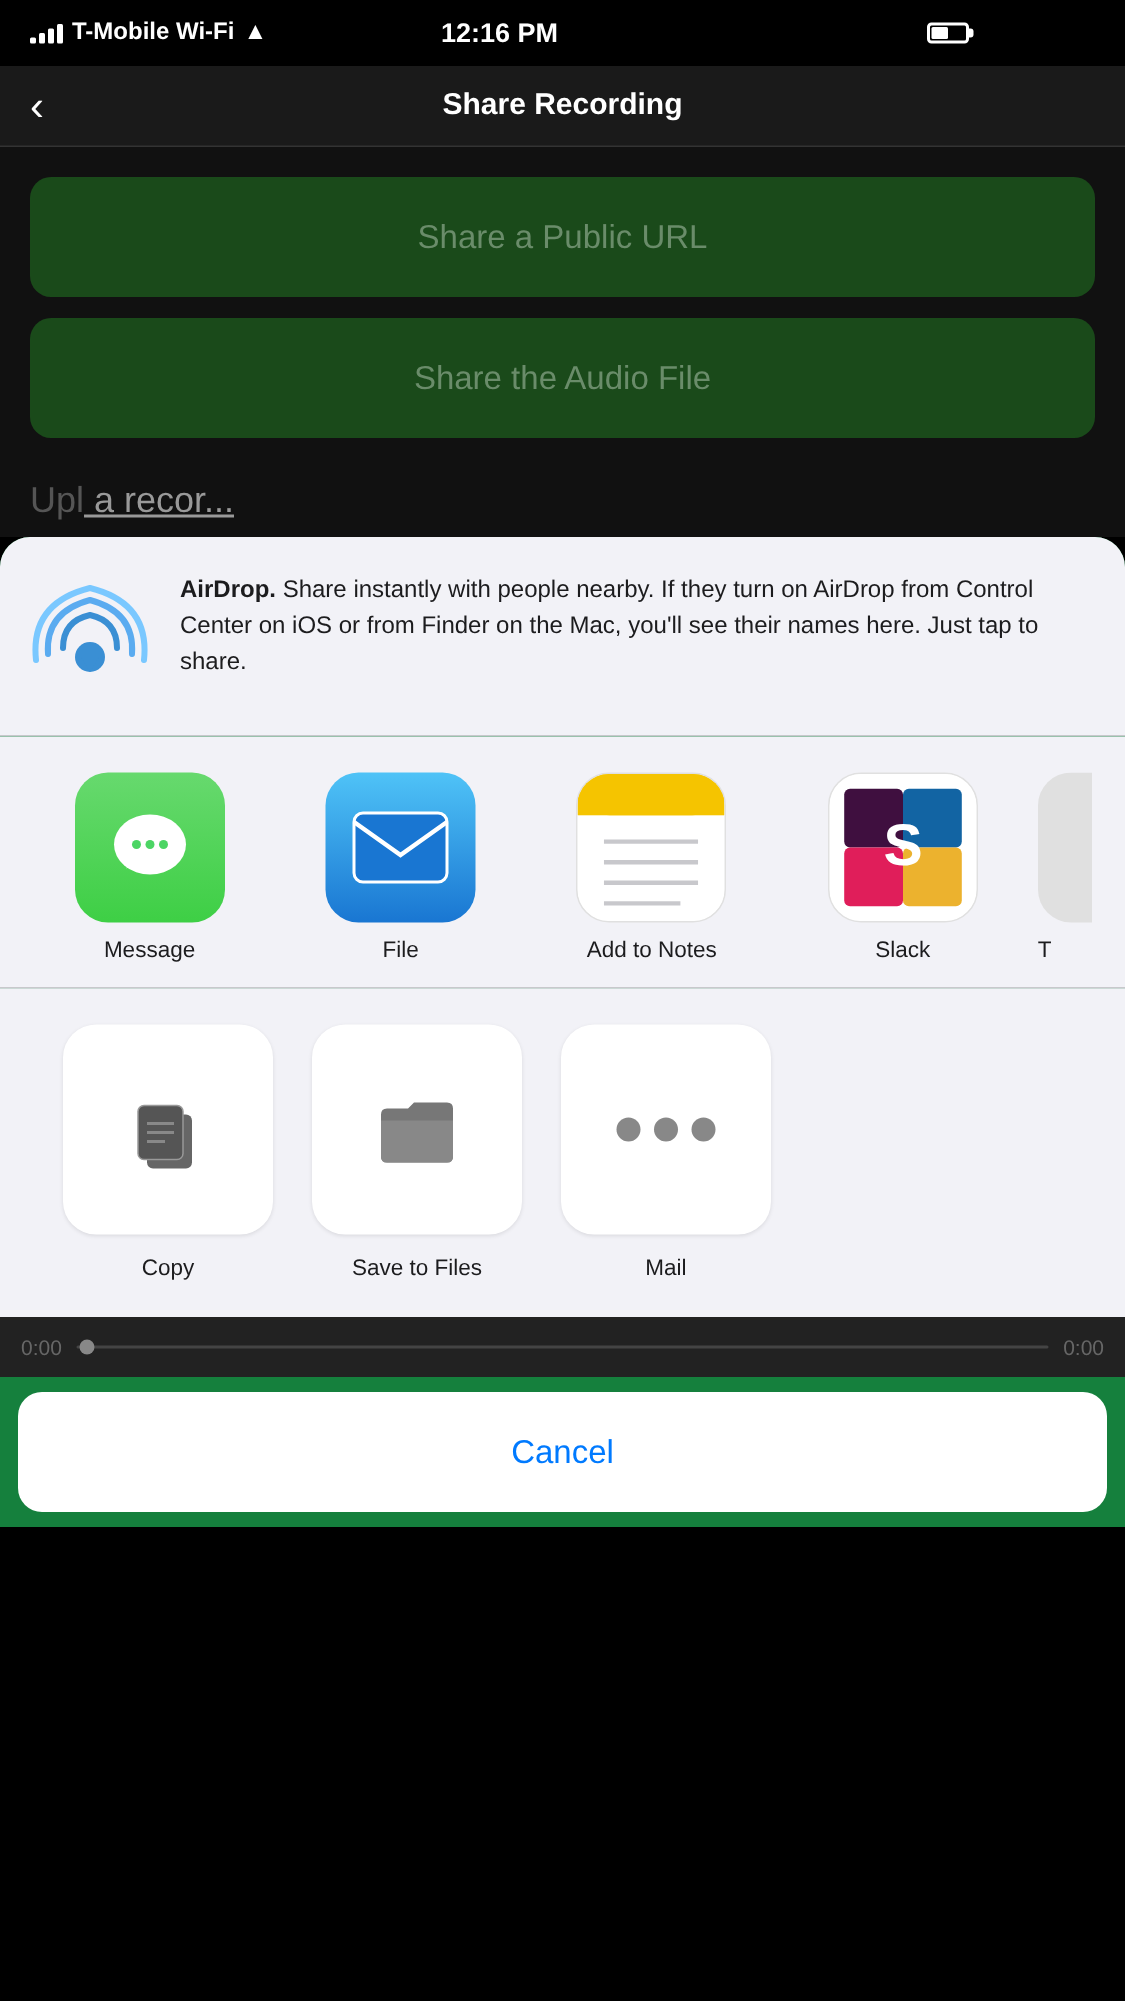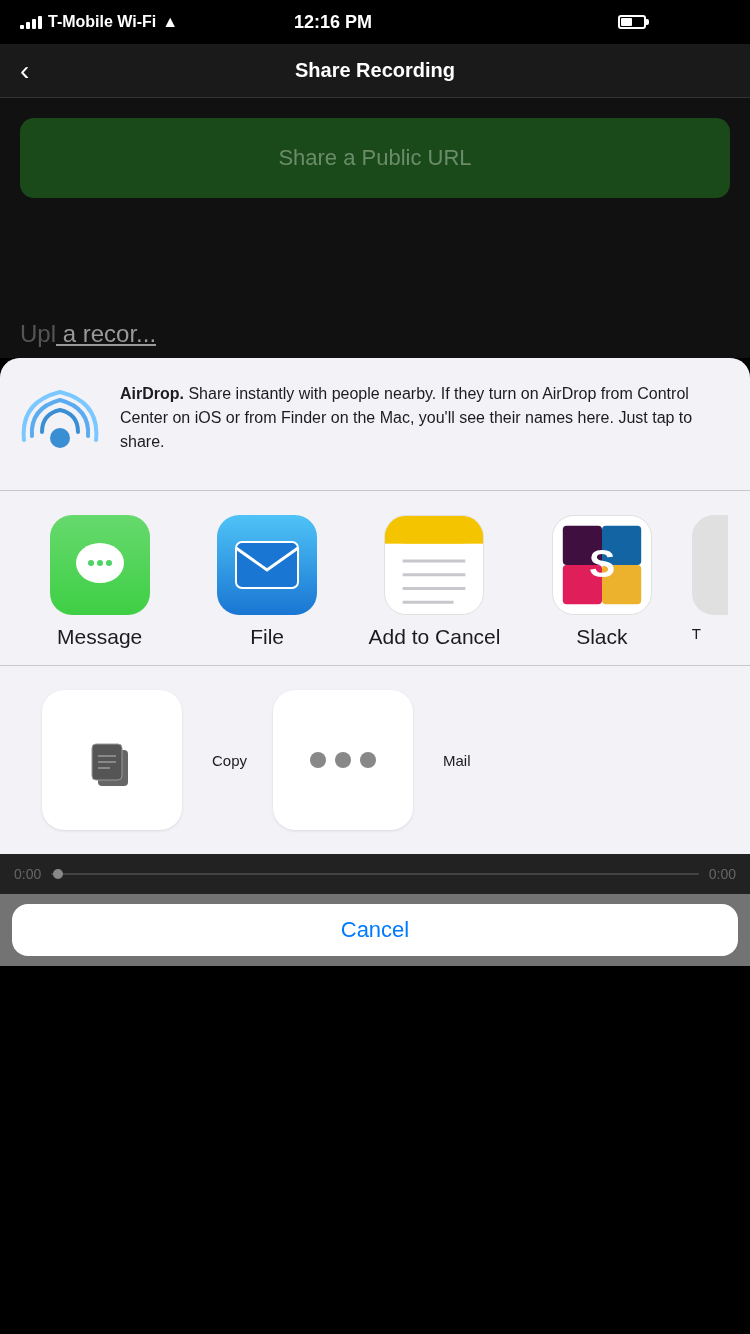--- a/index.html
+++ b/index.html
@@ -152,21 +152,21 @@
       overflow: hidden;
       height: 28px;
     }
 
     
     .share-sheet {
       position: absolute;
       top: 358px;
       left: 0;
       width: 750px;
-      background: #737373;
+      background: #15803d;
       border-radius: 20px 20px 0 0;
       z-index: 20;
     }
 
     
     .airdrop-section {
       background: #f2f2f7;
       border-radius: 20px 20px 0 0;
       padding: 24px 20px 24px 20px;
       display: flex;
@@ -215,21 +215,21 @@
       height: 100px;
       border-radius: 22px;
       display: flex;
       align-items: center;
       justify-content: center;
       font-size: 50px;
       overflow: hidden;
       position: relative;
     }
     .app-label {
-      font-size: 21px;
+      font-size: 15px;
       color: #1c1c1e;
       text-align: right;
     }
 
     
     .icon-messages {
       background: linear-gradient(180deg, #67d96e 0%, #3ecf45 100%);
     }
     
     .icon-mail {
@@ -253,23 +253,23 @@
     }
     .actions-row {
       display: flex;
       gap: 26px;
       justify-content: flex-start;
       align-items: flex-start;
       padding-left: 26px;
     }
     .action-item {
       display: flex;
-      flex-direction: row;
-      align-items: center;
-      gap: 30px;
+      flex-direction: column;
+      align-items: center;
+      gap: 14px;
       cursor: pointer;
     }
     .action-icon-box {
       width: 140px;
       height: 140px;
       border-radius: 22px;
       background: #fff;
       display: flex;
       align-items: center;
       justify-content: center;
@@ -316,21 +316,21 @@
 
     
     .cancel-section {
       background: #fff;
       border-radius: 16px;
       margin: 10px 12px;
       cursor: pointer;
     }
     .cancel-btn {
       width: 100%;
-      height: 52px;
+      height: 80px;
       background: transparent;
       border: none;
       color: #007aff;
       font-size: 22px;
       font-weight: 500;
       cursor: pointer;
       border-radius: 14px;
     }
 
     
@@ -361,20 +361,21 @@
   </div>
 </div>
 
 <div class="nav-bar">
   <div class="nav-back">‹</div>
   <div class="nav-title">Share Recording</div>
 </div>
 
 <div class="app-content">
   <button class="share-btn">Share a Public URL</button>
+  <button class="share-btn">Share the Audio File</button>
   <div class="partial-text">Upl<span style="text-decoration:underline;color:#999"> a recor...</span></div>
 </div>
 
 <div class="share-sheet">
 
   <div class="airdrop-section">
     <div class="airdrop-icon">
       <svg class="airdrop-svg" viewBox="0 0 80 80" xmlns="http://www.w3.org/2000/svg">
 
         <circle cx="40" cy="52" r="10" fill="#3a8fd4"></circle>
@@ -425,21 +426,21 @@
             <rect x="0" y="0" width="100" height="28" rx="0" fill="#f5c400"></rect>
             <rect x="0" y="0" width="100" height="28" rx="22" fill="#f5c400"></rect>
             <rect x="0" y="14" width="100" height="14" fill="#f5c400"></rect>
 
             <line x1="18" y1="46" x2="82" y2="46" stroke="#c8c8cc" stroke-width="3"></line>
             <line x1="18" y1="60" x2="82" y2="60" stroke="#c8c8cc" stroke-width="3"></line>
             <line x1="18" y1="74" x2="82" y2="74" stroke="#c8c8cc" stroke-width="3"></line>
             <line x1="18" y1="88" x2="70" y2="88" stroke="#c8c8cc" stroke-width="3"></line>
           </svg>
         </div>
-        <div class="app-label">Add to Cancel</div>
+        <div class="app-label">Add to Notes</div>
       </div>
 
       <div class="app-item">
         <div class="app-icon icon-slack" style="position:relative;overflow:hidden;">
           <svg width="100" height="100" viewBox="0 0 100 100">
             <rect width="100" height="100" rx="22" fill="white"></rect>
 
             <rect x="10" y="10" width="40" height="40" rx="4" fill="#3f0f3f"></rect>
             <rect x="50" y="10" width="40" height="40" rx="4" fill="#1264a3"></rect>
             <rect x="10" y="50" width="40" height="40" rx="4" fill="#e01e5a"></rect>
@@ -469,20 +470,30 @@
             <rect x="10" y="14" width="30" height="36" rx="4" fill="#555"></rect>
             <rect x="10" y="14" width="30" height="36" rx="4" fill="none" stroke="#999" stroke-width="1"></rect>
             <line x1="16" y1="26" x2="34" y2="26" stroke="#888" stroke-width="2"></line>
             <line x1="16" y1="32" x2="34" y2="32" stroke="#888" stroke-width="2"></line>
             <line x1="16" y1="38" x2="28" y2="38" stroke="#888" stroke-width="2"></line>
           </svg>
         </div>
         <div class="action-label">Copy</div>
       </div>
 
+      <div class="action-item">
+        <div class="action-icon-box">
+          <svg width="60" height="60" viewBox="0 0 60 60" fill="none">
+
+            <path d="M6,20 Q6,16 10,16 L24,16 L28,12 L50,12 Q54,12 54,16 L54,48 Q54,52 50,52 L10,52 Q6,52 6,48 Z" fill="#777"></path>
+            <path d="M6,24 L54,24 L54,48 Q54,52 50,52 L10,52 Q6,52 6,48 Z" fill="#888"></path>
+          </svg>
+        </div>
+        <div class="action-label">Save to Files</div>
+      </div>
 
       <div class="action-item">
         <div class="action-icon-box">
           <svg width="70" height="30" viewBox="0 0 70 30" fill="none">
             <circle cx="10" cy="15" r="8" fill="#888"></circle>
             <circle cx="35" cy="15" r="8" fill="#888"></circle>
             <circle cx="60" cy="15" r="8" fill="#888"></circle>
           </svg>
         </div>
         <div class="action-label">Mail</div>

